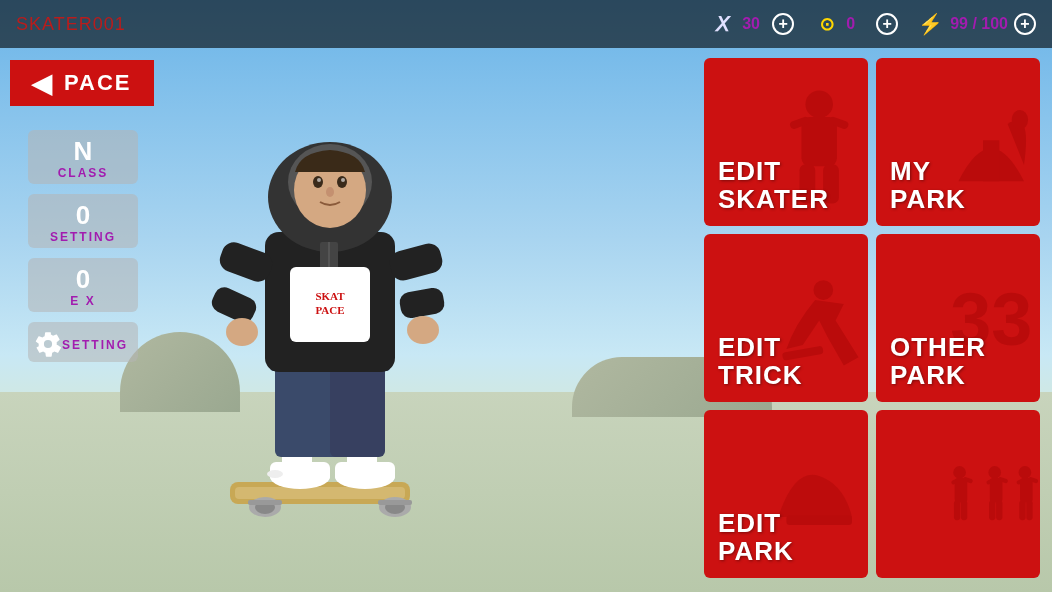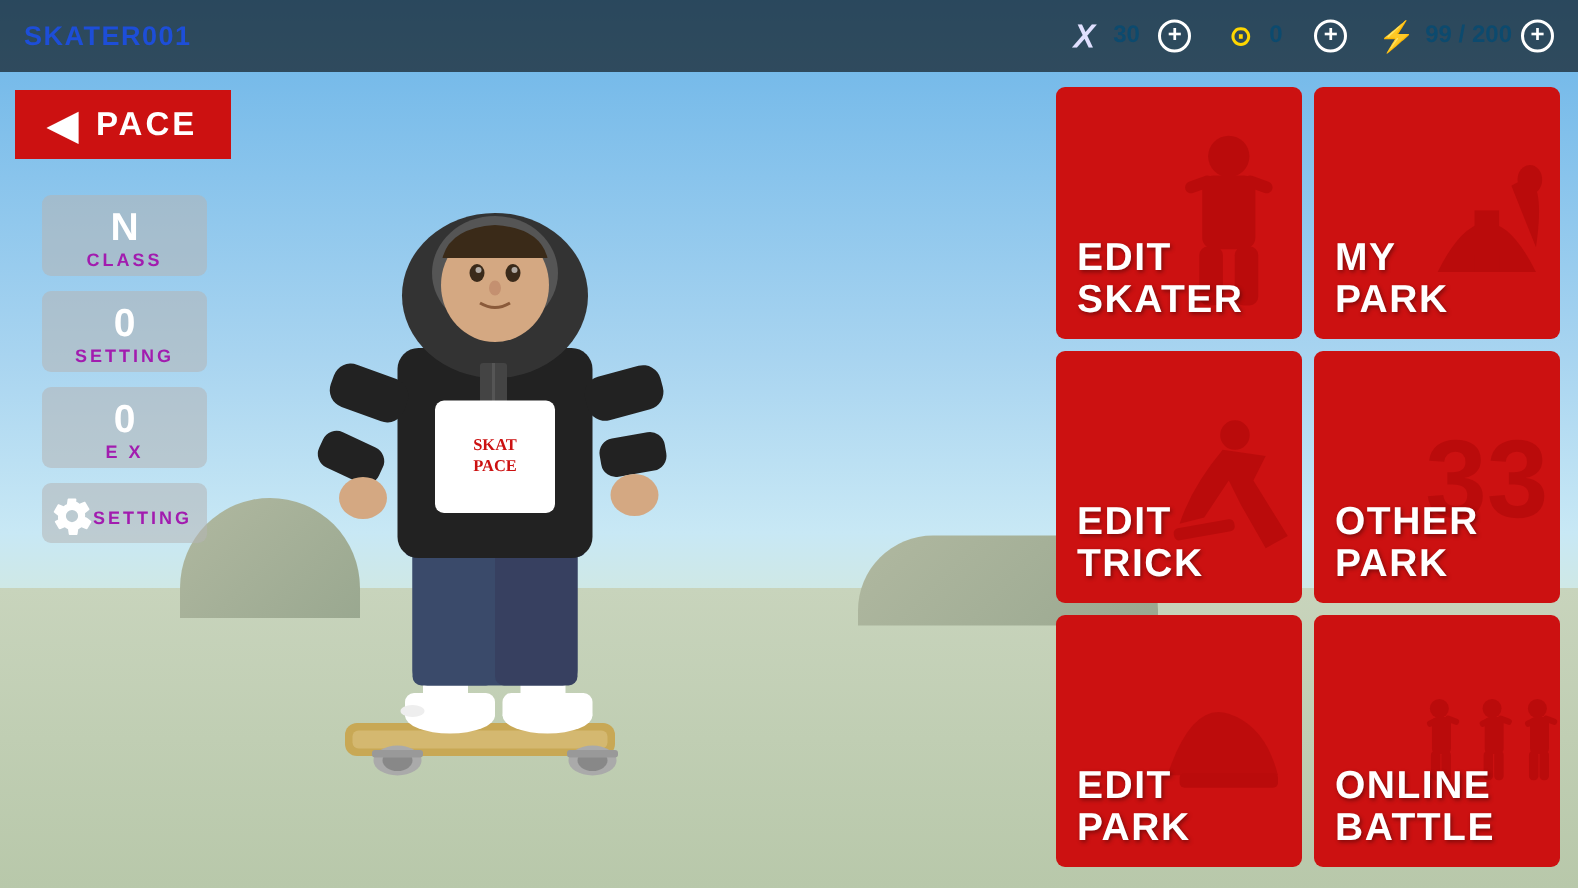--- a/index.html
+++ b/index.html
@@ -56,43 +56,43 @@
       left: 0;
       right: 0;
       height: 48px;
       background: rgba(0,0,0,0.6);
       display: flex;
       align-items: center;
       padding: 0 16px;
       z-index: 10;
     }
     .player-name {
-      color: #1d4ed8;
+      color: #b91c1c;
       font-size: 18px;
-      font-weight: 700;
+      font-weight: 400;
       letter-spacing: 1px;
       flex: 1;
     }
     .stat-group {
       display: flex;
       align-items: center;
       gap: 6px;
       margin-left: 20px;
     }
     .stat-icon {
       width: 26px;
       height: 26px;
       display: flex;
       align-items: center;
       justify-content: center;
       font-size: 18px;
       font-weight: 900;
     }
     .stat-value {
-      color: #0c4a6e;
+      color: #a21caf;
       font-size: 16px;
       font-weight: 700;
       min-width: 24px;
     }
     .stat-add {
       width: 22px;
       height: 22px;
       border: 2px solid white;
       border-radius: 50%;
       color: white;
@@ -272,21 +272,21 @@
   </div>
 
   <div class="stat-group">
     <span class="stat-icon coin-icon">⊙</span>
     <span class="stat-value">0</span>
     <div class="stat-add">+</div>
   </div>
 
   <div class="stat-group">
     <span class="stat-icon energy-icon">⚡</span>
-    <span class="stat-value">99 / 200</span>
+    <span class="stat-value">99 / 100</span>
     <div class="stat-add">+</div>
   </div>
 </div>
 
 <div class="back-btn">
   <span class="back-arrow">◀</span>
   <span>PACE</span>
 </div>
 
 <div class="left-panel">
@@ -452,16 +452,15 @@
         <rect x="77" y="60" width="9" height="28" rx="4"></rect>
 
         <ellipse cx="118" cy="20" rx="9" ry="9"></ellipse>
         <rect x="111" y="28" width="18" height="35" rx="5"></rect>
         <rect x="106" y="30" width="12" height="6" rx="3" transform="rotate(-25 112 33)"></rect>
         <rect x="123" y="28" width="14" height="6" rx="3" transform="rotate(20 130 31)"></rect>
         <rect x="110" y="60" width="9" height="28" rx="4"></rect>
         <rect x="120" y="60" width="9" height="28" rx="4"></rect>
       </svg>
     </div>
-    <span class="menu-btn-label">ONLINE<br>BATTLE</span>
   </div>
 
 </div>
 
 </body></html>

